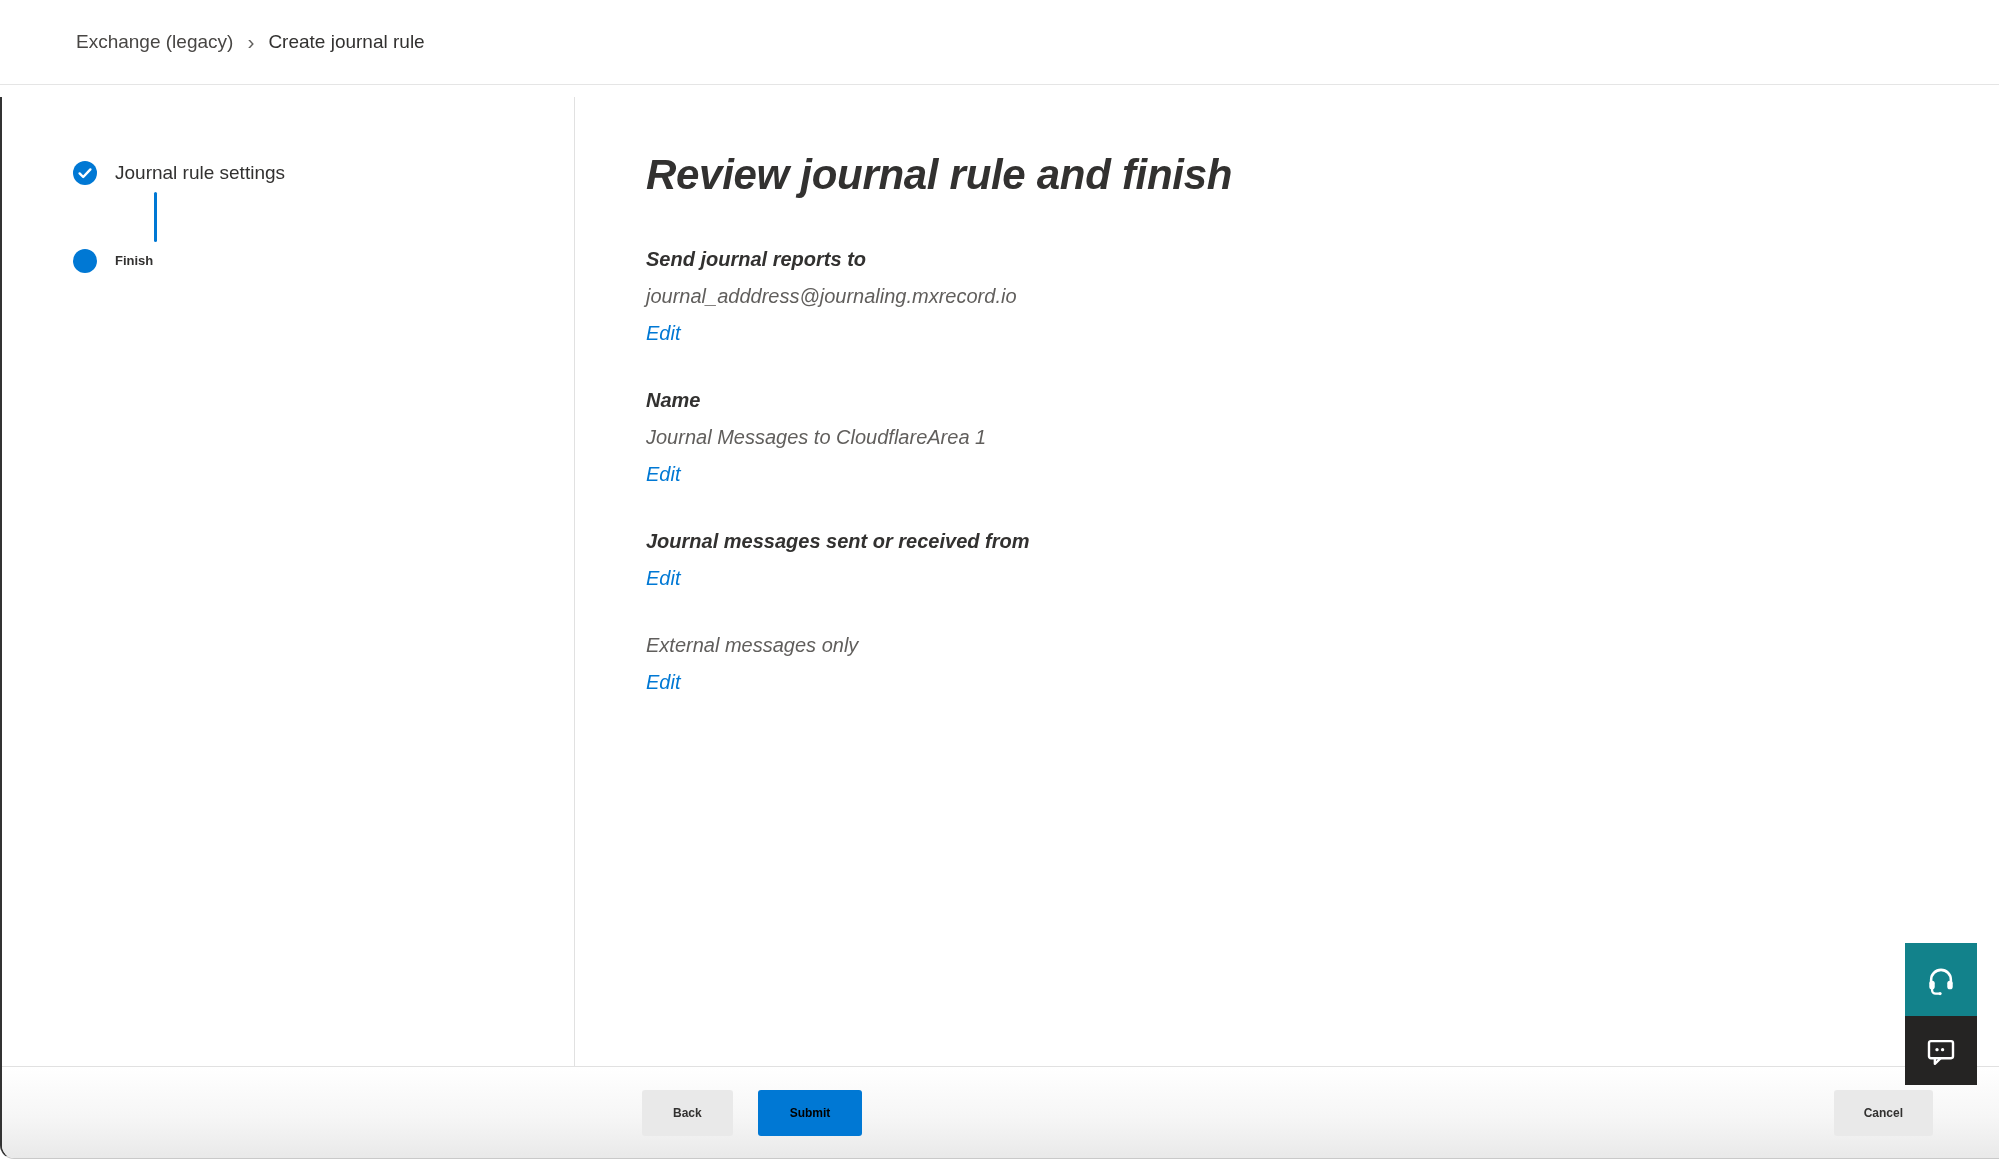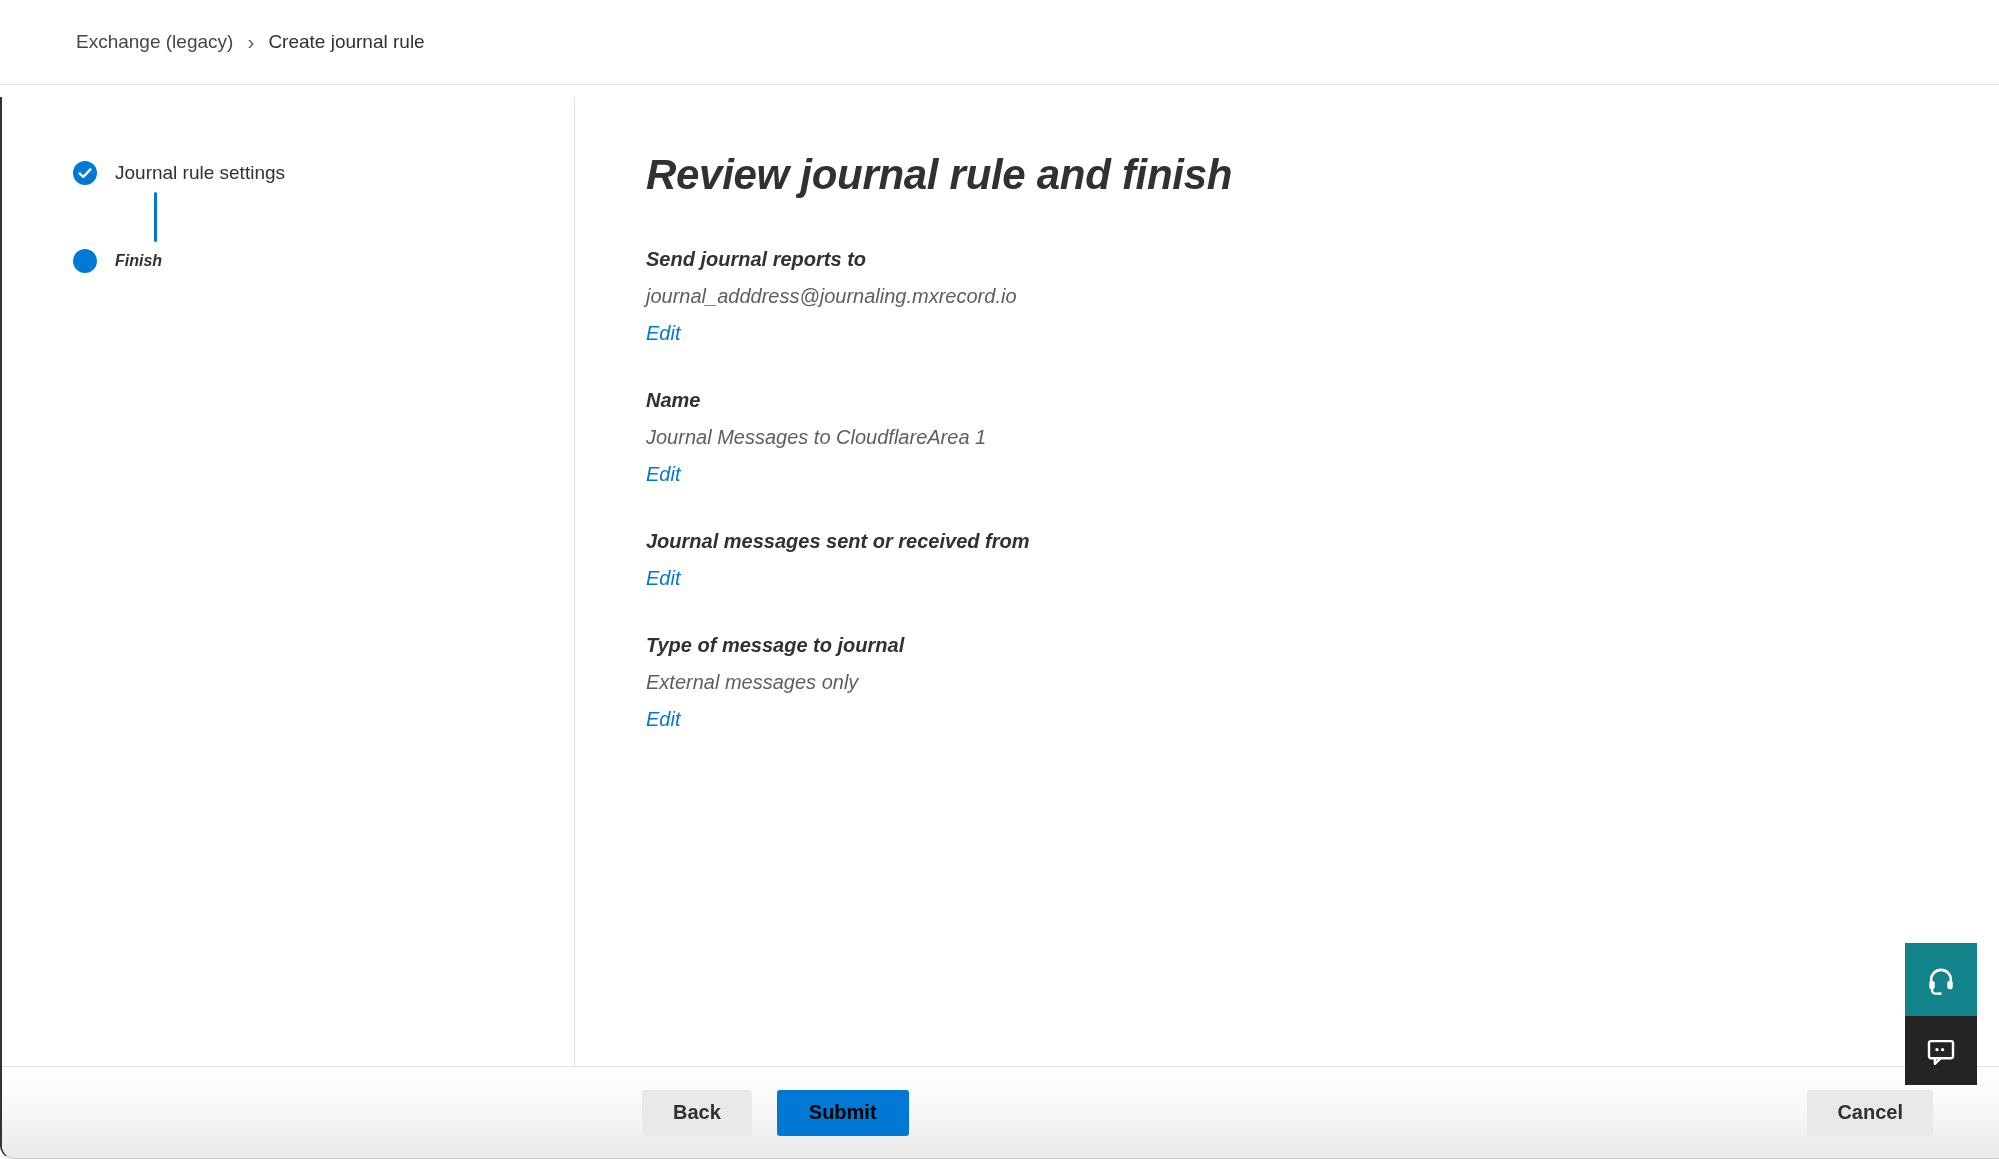--- a/index.html
+++ b/index.html
@@ -40,21 +40,21 @@
   .body{flex:1 1 auto;display:flex;min-height:0;}
   
   .sidebar{
     width:573px;flex:0 0 573px;border-right:1px solid #e1e1e1;
     padding:63px 0 0 70px;background:#fff;
   }
   .step{display:flex;align-items:center;gap:17px;cursor:pointer;}
   .step-icon{width:26px;height:26px;flex:0 0 26px;display:block;}
   .step-icon svg{display:block;width:26px;height:26px;}
   .step-label{font-size:19px;color:var(--text_primary);line-height:26px;}
-  .step.current .step-label{font-weight:700;font-size:16px;font-style:italic;}
+  .step.current .step-label{font-weight:700;font-size:13px;}
   .connector{width:3px;height:50px;background:var(--accent);margin:6px 0 6px 82px;border-radius:2px;}
   
   .main{flex:1 1 auto;padding:52px 0 0 71px;background:#fff;font-style:italic;}
   .page-title{
     margin:0 0 44px 0;font-size:42px;font-weight:700;color:var(--text_primary);
     letter-spacing:-0.3px;line-height:1.25;
   }
   .section{margin-bottom:40px;}
   .s-label{font-size:20px;font-weight:700;color:var(--text_primary);margin-bottom:10px;line-height:1.35;}
   .s-value{font-size:20px;color:var(--text_secondary);margin-bottom:10px;line-height:1.35;}
@@ -62,21 +62,21 @@
   .s-edit{font-size:20px;color:var(--link);text-decoration:none;cursor:pointer;line-height:1.35;display:inline-block;}
   
   .footer{
     height:92px;flex:0 0 92px;display:flex;align-items:center;
     background:linear-gradient(180deg,#ffffff 0%,#f6f6f6 55%,#e9e9e9 100%);
     border-top:1px solid #e1e1e1;
   }
   .footer-left{display:flex;gap:25px;margin-left:640px;}
   .btn{
     height:46px;border:none;border-radius:3px;font-family:inherit;
-    font-size:20px;font-weight:600;cursor:pointer;
+    font-size:12px;font-weight:600;cursor:pointer;
     background:#e9e9e9;color:var(--text_primary);padding:0 31px;
   }
   .btn.primary{background:var(--accent);color:#000000;padding:0 32px;}
   .btn.cancel{margin-left:auto;margin-right:66px;padding:0 30px;}
   
   .float-stack{position:absolute;right:22px;top:943px;display:flex;flex-direction:column;z-index:5;}
   .float-btn{width:72px;border:none;cursor:pointer;display:flex;align-items:center;justify-content:center;padding:0;}
   .float-btn svg{display:block;}
   .float-btn.support{height:73px;background:var(--support_teal);}
   .float-btn.feedback{height:69px;background:var(--feedback_dark);}
@@ -133,21 +133,20 @@
           <a class="s-edit" href="#">Edit</a>
         </section>
 
         <section class="section">
           <div class="s-label">Journal messages sent or received from</div>
           
           <a class="s-edit" href="#">Edit</a>
         </section>
 
         <section class="section">
-          <div class="s-label">Type of message to journal</div>
           <div class="s-value">External messages only</div>
           <a class="s-edit" href="#">Edit</a>
         </section>
       </main>
     </div>
 
     <div class="footer">
       <div class="footer-left">
         <button class="btn">Back</button>
         <button class="btn primary">Submit</button>

